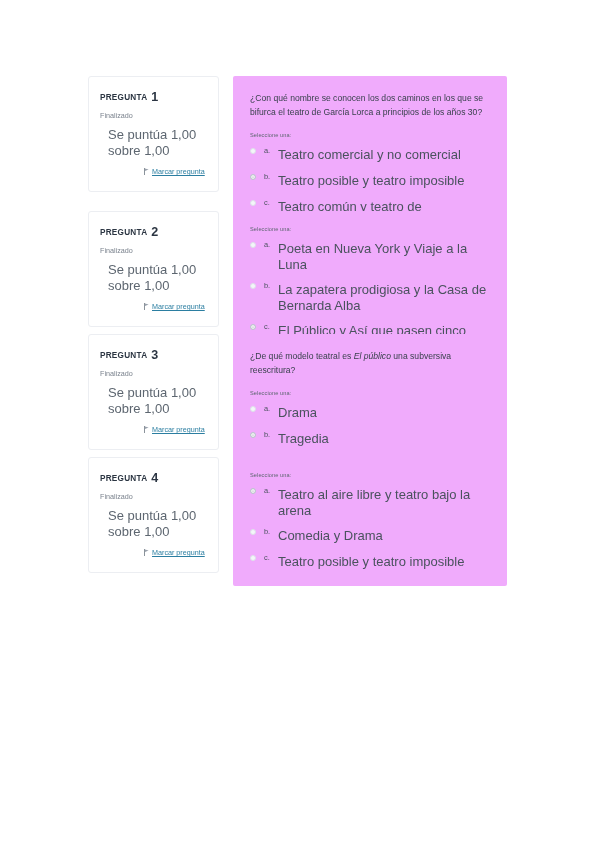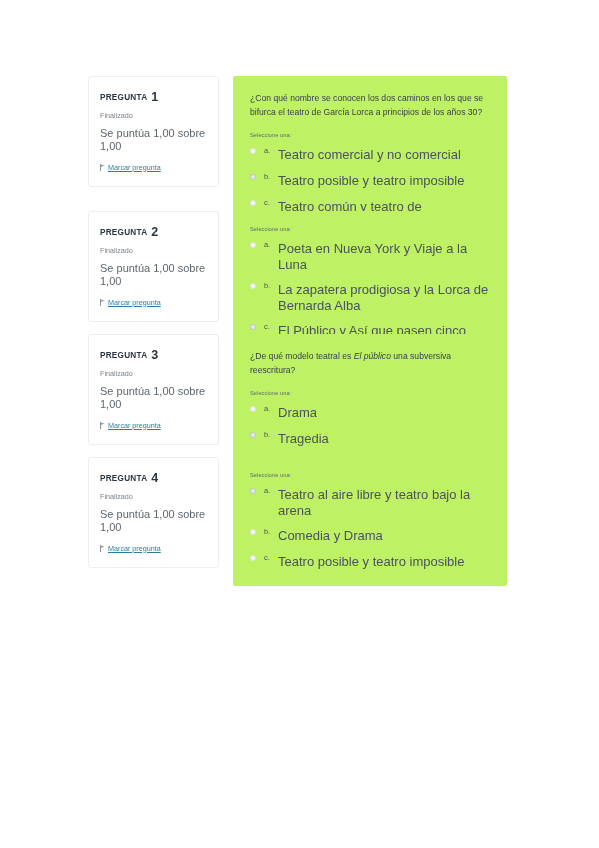--- a/index.html
+++ b/index.html
@@ -56,51 +56,52 @@
     position: relative;
     top: 1px;
   }
   .info-state {
     font-size: 7.2px;
     color: #7a828d;
     margin: 8px 0 7px 0;
     line-height: 1.2;
   }
   .info-grade {
-    font-size: 11px;
+    font-size: 13px;
     color: #5d6670;
-    margin: 0 0 9px 0;
+    margin: 0 0 9px 8px;
     line-height: 1.2;
   }
   .flag-link {
     display: block;
     font-size: 7.2px;
     color: #2b7ea1;
     line-height: 1.2;
     white-space: nowrap;
     cursor: pointer;
+    margin-left: 44px;
   }
   .flag-icon {
     display: inline-block;
     width: 5px;
     height: 7px;
     position: relative;
     top: 1px;
     margin-right: 3px;
   }
   .flag-icon svg { display: block; }
 
   
   .qpanel {
     position: absolute;
     left: 233px;
     top: 0;
     width: 274px;
     box-sizing: border-box;
-    background: #bef264;
+    background: #f0abfc;
     border-radius: 2px;
     padding: 15px 17px 17px 17px;
   }
   .qtext {
     font-size: 8.6px;
     line-height: 1.65;
     color: #39414d;
     margin: 0 0 13px 0;
   }
   .qtext em { font-style: italic; }
@@ -200,21 +201,21 @@
         <div class="select-label">Seleccione una:</div>
         <ul class="answers">
           <li class="answer-row">
             <span class="radio"></span>
             <span class="ans-letter">a.</span>
             <span class="ans-text">Poeta en Nueva York y Viaje a la Luna</span>
           </li>
           <li class="answer-row">
             <span class="radio"></span>
             <span class="ans-letter">b.</span>
-            <span class="ans-text">La zapatera prodigiosa y la Lorca de Bernarda Alba</span>
+            <span class="ans-text">La zapatera prodigiosa y la Casa de Bernarda Alba</span>
           </li>
           <li class="answer-row">
             <span class="radio checked"></span>
             <span class="ans-letter">c.</span>
             <span class="ans-text">El Público y Así que pasen cinco común</span>
           </li>
         </ul>
       </div>
     </div>
     <div class="question-block" style="top: 334px;">

